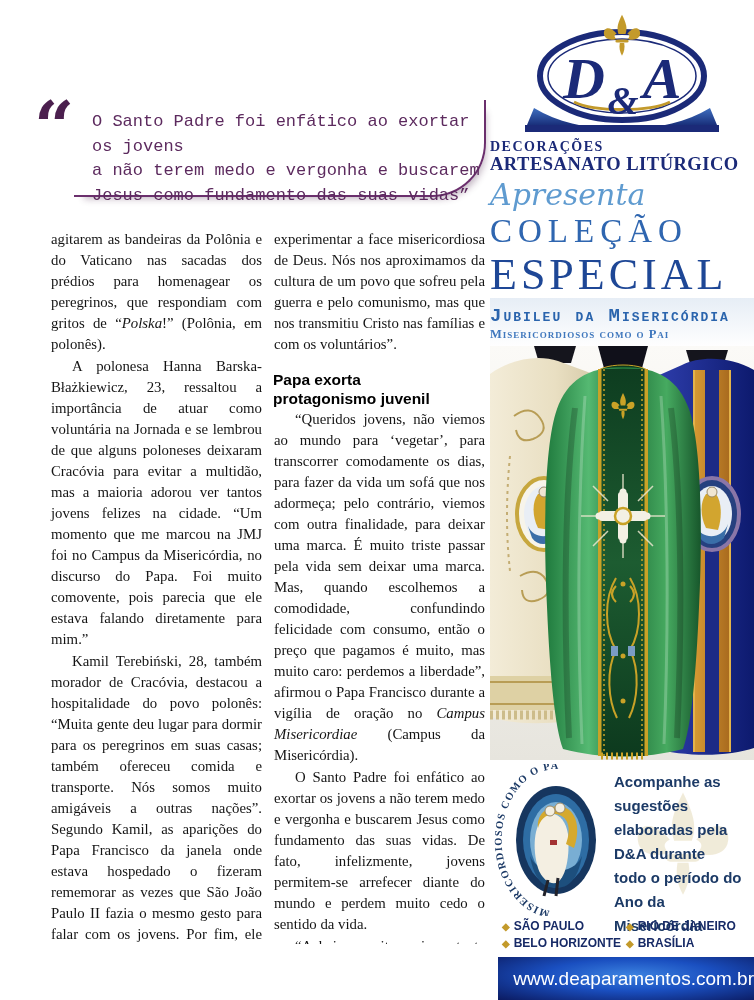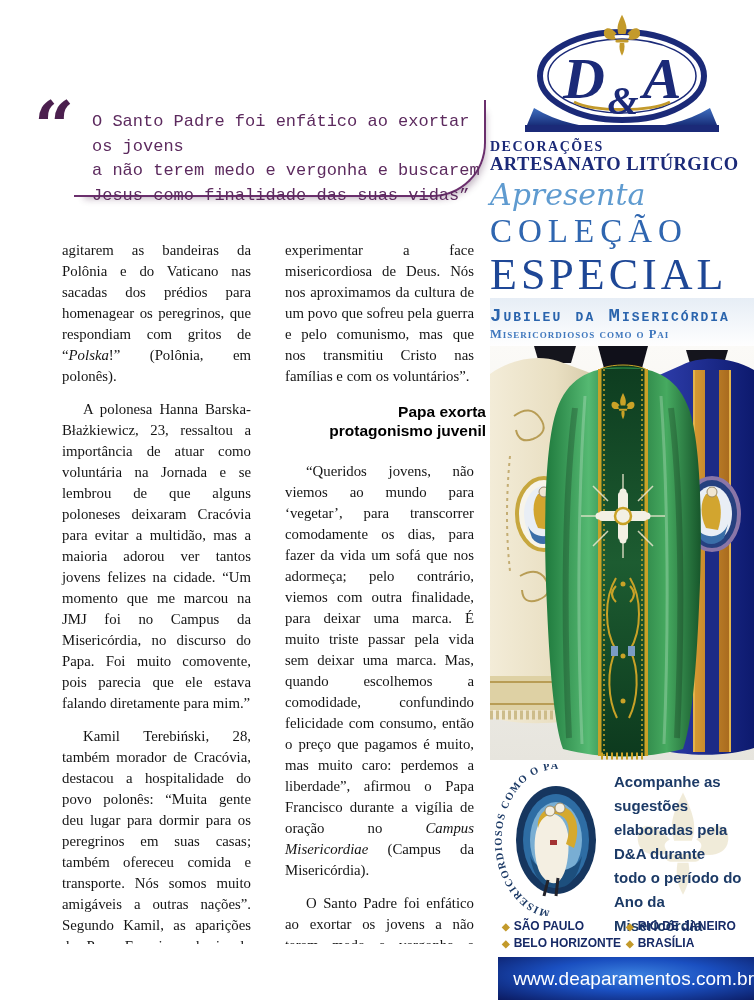--- a/index.html
+++ b/index.html
@@ -17,25 +17,25 @@
   .quote-border{left:74px;top:100px;width:412px;height:97px;
     border-right:2px solid var(--purple-line);border-bottom:2px solid var(--purple-line);
     border-radius:0 0 54px 0;box-shadow:5px 7px 7px -5px rgba(60,20,60,.30)}
   .quote-text{left:92px;top:110px;width:392px;font-family:Liberation Mono, monospace;
     font-size:17px;line-height:24.5px;color:#5c2a5e}
 
   
   .article{left:50px;top:228px;width:436px;height:716px;display:flex;gap:10px}
   .col{width:213px;height:716px;overflow:hidden;text-align:justify;
     font-size:14.8px;line-height:21px;color:var(--ink)}
-  .para{margin:12px}
+  .para{margin:1px}
   .para.ind{text-indent:21px}
   .sg-i{font-style:italic}
   .subhead{font-family:"Liberation Sans",sans-serif;font-weight:bold;font-size:15.5px;
-    line-height:19px;color:#000;margin:15px 0 21px;text-align:right}
+    line-height:19px;color:#000;margin:15px 0 1px;text-align:left}
 
   
   .ad{left:490px;top:0;width:264px;height:1000px}
   .ad .ctr{width:100%;text-align:left}
   .brand-line1{top:139px;font-family:"Liberation Serif",serif;font-weight:bold;
     font-size:14px;letter-spacing:1.5px;color:var(--navy)}
   .brand-line2{top:154px;font-family:"Liberation Serif",serif;font-weight:bold;
     font-size:18.5px;letter-spacing:.5px;color:var(--navy)}
   .apresenta{top:177px;font-family:"DejaVu Serif",serif;font-style:italic;
     font-size:30px;color:var(--light-blue)}
@@ -86,21 +86,21 @@
       <path d="M45,68 C43,79 45,88 50,97 C55,88 57,79 55,68 Z"></path>
     </symbol>
   </defs>
 </svg>
 
 <div class="abs quote-mark">“</div>
 <div class="abs quote-border"></div>
 <div class="abs quote-text">
     <div>O Santo Padre foi enfático ao exortar os jovens</div>
     <div>a não terem medo e vergonha e buscarem</div>
-    <div>Jesus como finalidade das suas vidas”</div>
+    <div>Jesus como fundamento das suas vidas”</div>
   </div>
 
 <div class="abs article">
   <div class="col">
       <p class="para"><span>agitarem as bandeiras da Polônia e do Vaticano nas sacadas dos prédios para homenagear os peregrinos, que respondiam com gritos de “</span><span class="sg-i">Polska</span><span>!” (Polônia, em polonês).</span></p>
       <p class="para ind"><span>A polonesa Hanna Barska-Błażkiewicz, 23, ressaltou a importância de atuar como voluntária na Jornada e se lembrou de que alguns poloneses deixaram Cracóvia para evitar a multidão, mas a maioria adorou ver tantos jovens felizes na cidade. “Um momento que me marcou na JMJ foi no Campus da Misericórdia, no discurso do Papa. Foi muito comovente, pois parecia que ele estava falando diretamente para mim.”</span></p>
       <p class="para ind"><span>Kamil Terebiński, 28, também morador de Cracóvia, destacou a hospitalidade do povo polonês: “Muita gente deu lugar para dormir para os peregrinos em suas casas; também ofereceu comida e transporte. Nós somos muito amigáveis a outras nações”. Segundo Kamil, as aparições do Papa Francisco da janela onde estava hospedado o fizeram rememorar as vezes que São João Paulo II fazia o mesmo gesto para falar com os jovens. Por fim, ele exalta a alegria dos peregrinos brasileiros e as amizades feitas na Jornada: “O Brasil foi a melhor nação da JMJ. As pessoas mais felizes e amigáveis que eu já vi. Eu espero que eles não me esqueçam e que nós continuemos melhorando a nossa irmandade entre os países”.</span></p>
     </div>
   <div class="col">
     <div>

